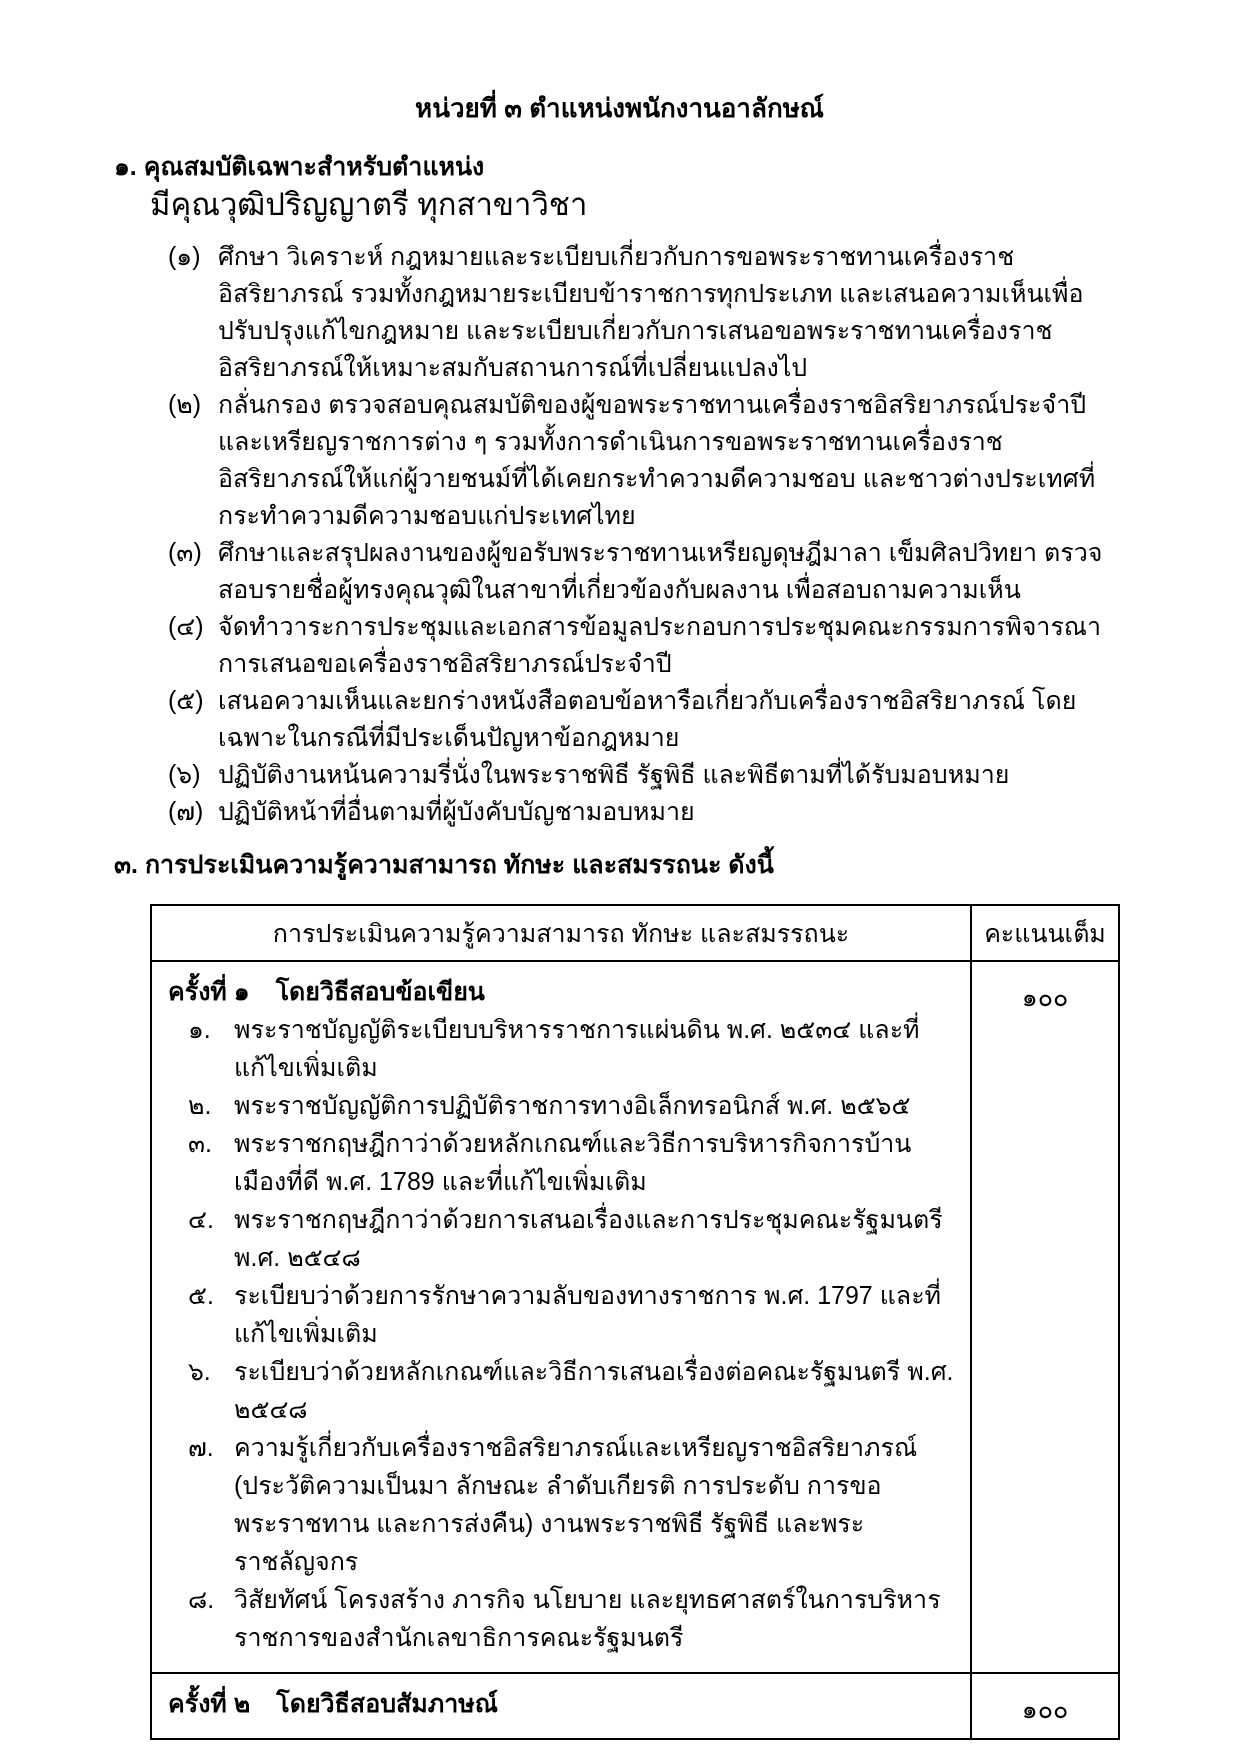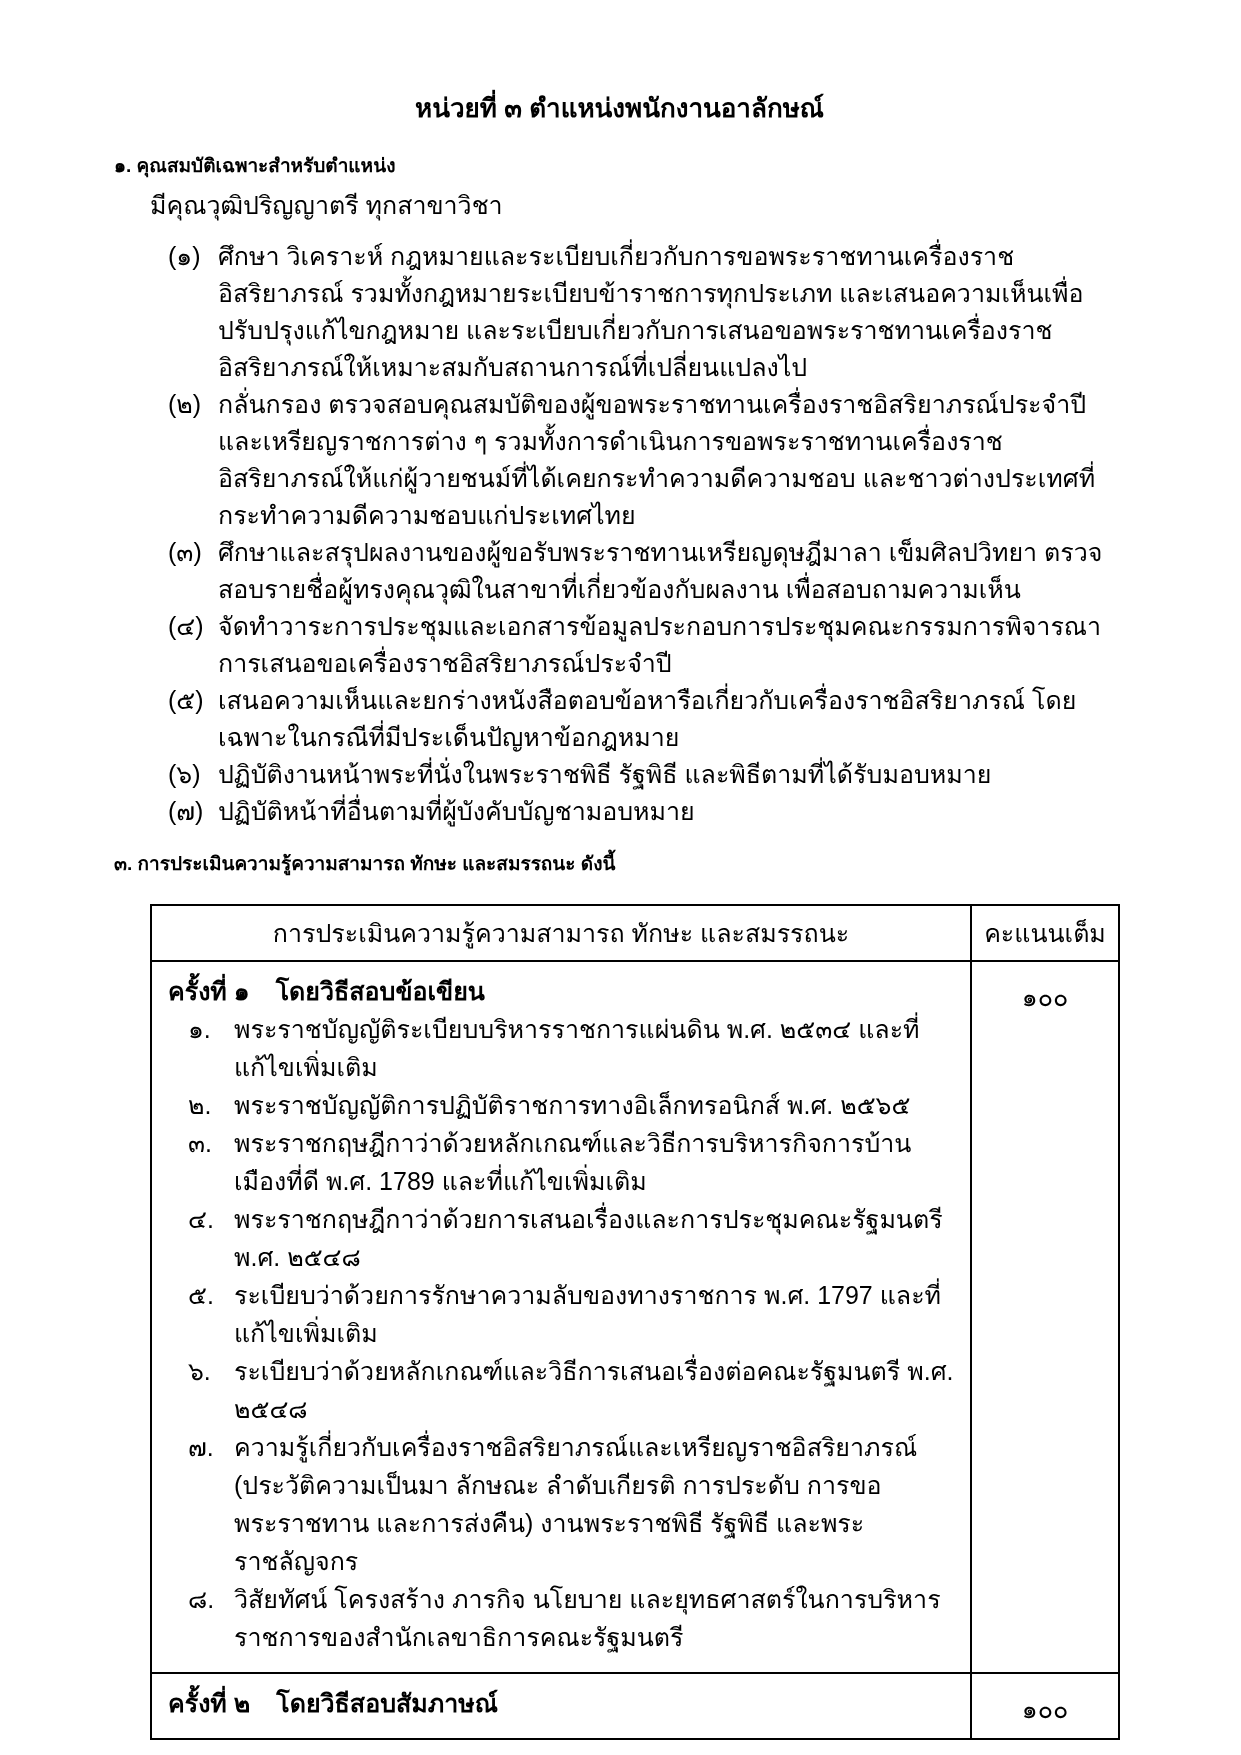--- a/index.html
+++ b/index.html
@@ -18,27 +18,27 @@
     overflow: hidden;
   }
   .doc-title {
     margin: 0 0 18px 0;
     text-align: center;
     font-size: 26px;
     font-weight: bold;
     line-height: 40px;
   }
   .sec-heading {
-    font-size: 19px;
+    font-size: 25px;
     font-weight: bold;
     line-height: 40px;
   }
   .sec1-body {
     margin-left: 36px;
-    font-size: 25px;
+    font-size: 31px;
     line-height: 38px;
   }
   .sec { margin-top: 14px; }
   .duty-list { margin-top: 2px; }
   .duty-item {
     display: flex;
     margin-left: 54px;
     font-size: 25px;
     line-height: 37px;
   }
@@ -110,21 +110,21 @@
       <div class="duty-item">
         <span class="n">(๔)</span>
         <span class="t">จัดทำวาระการประชุมและเอกสารข้อมูลประกอบการประชุมคณะกรรมการพิจารณาการเสนอขอเครื่องราชอิสริยาภรณ์ประจำปี</span>
       </div>
       <div class="duty-item">
         <span class="n">(๕)</span>
         <span class="t">เสนอความเห็นและยกร่างหนังสือตอบข้อหารือเกี่ยวกับเครื่องราชอิสริยาภรณ์ โดยเฉพาะในกรณีที่มีประเด็นปัญหาข้อกฎหมาย</span>
       </div>
       <div class="duty-item">
         <span class="n">(๖)</span>
-        <span class="t">ปฏิบัติงานหน้าพระที่นั่งในพระราชพิธี รัฐพิธี และพิธีตามที่ได้รับมอบหมาย</span>
+        <span class="t">ปฏิบัติงานหน้นความรี่นั่งในพระราชพิธี รัฐพิธี และพิธีตามที่ได้รับมอบหมาย</span>
       </div>
       <div class="duty-item">
         <span class="n">(๗)</span>
         <span class="t">ปฏิบัติหน้าที่อื่นตามที่ผู้บังคับบัญชามอบหมาย</span>
       </div>
     </div>
   </div>
 
   <div class="sec">
     <div class="sec-heading">๓. การประเมินความรู้ความสามารถ ทักษะ และสมรรถนะ ดังนี้</div>

